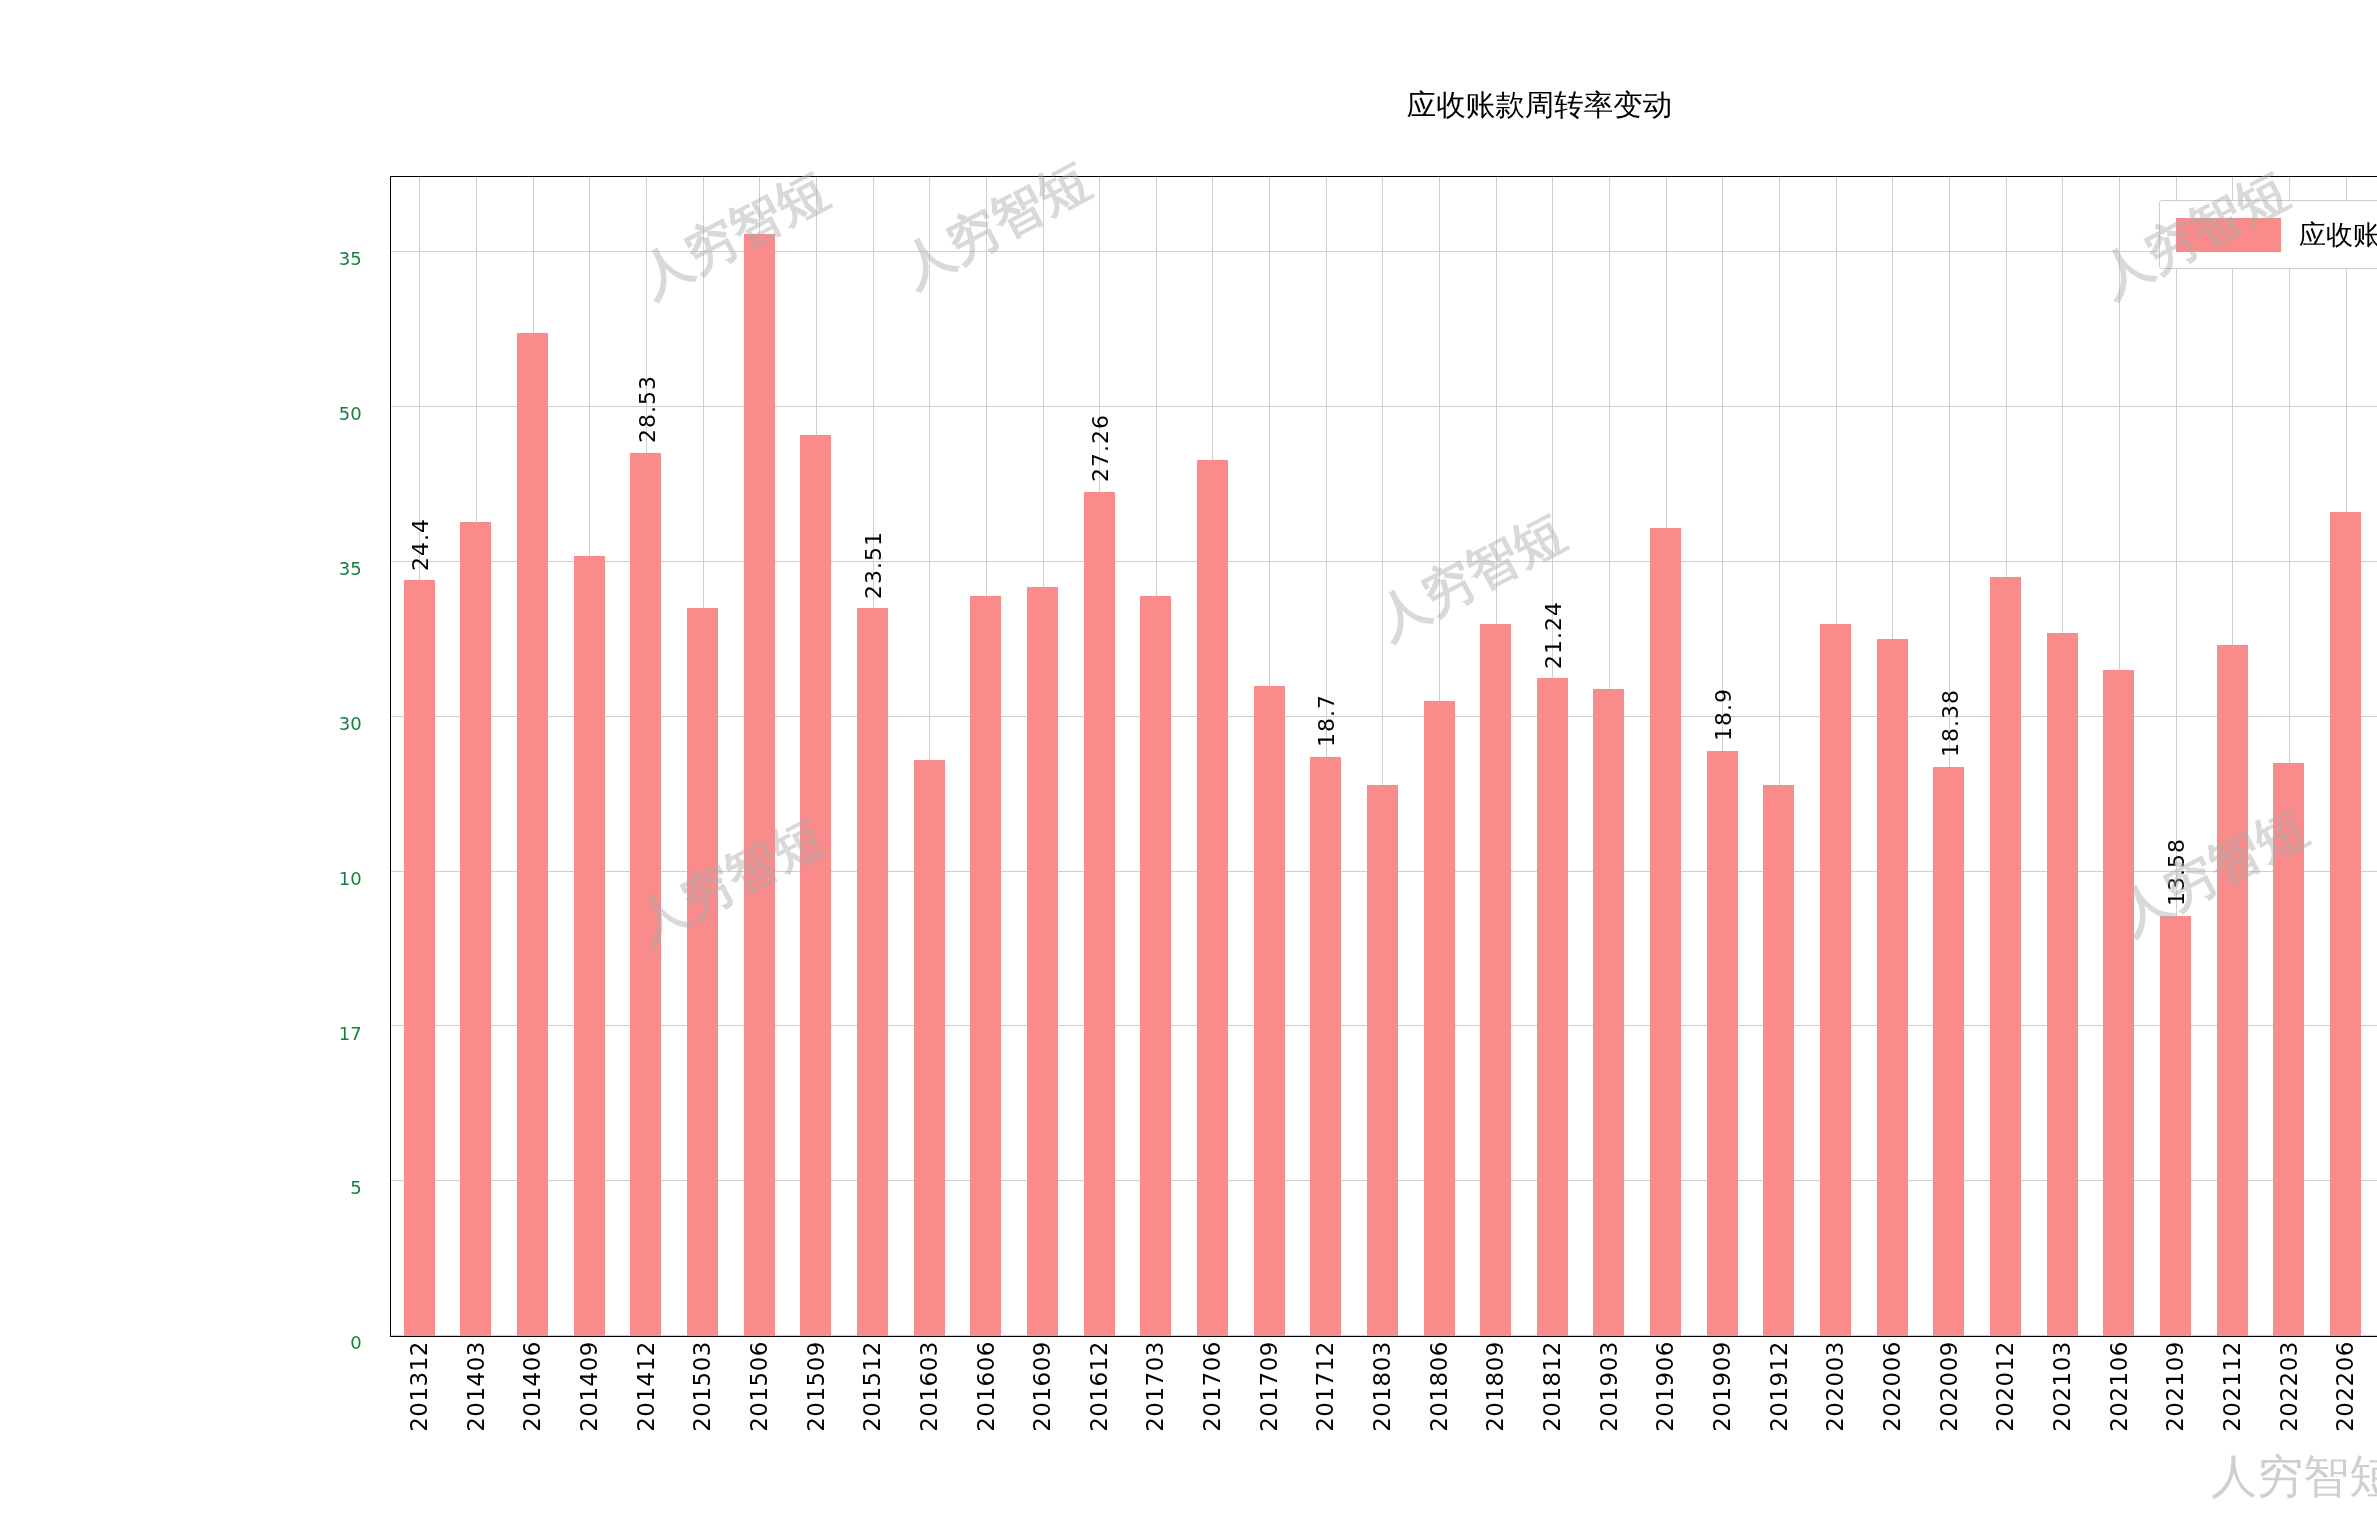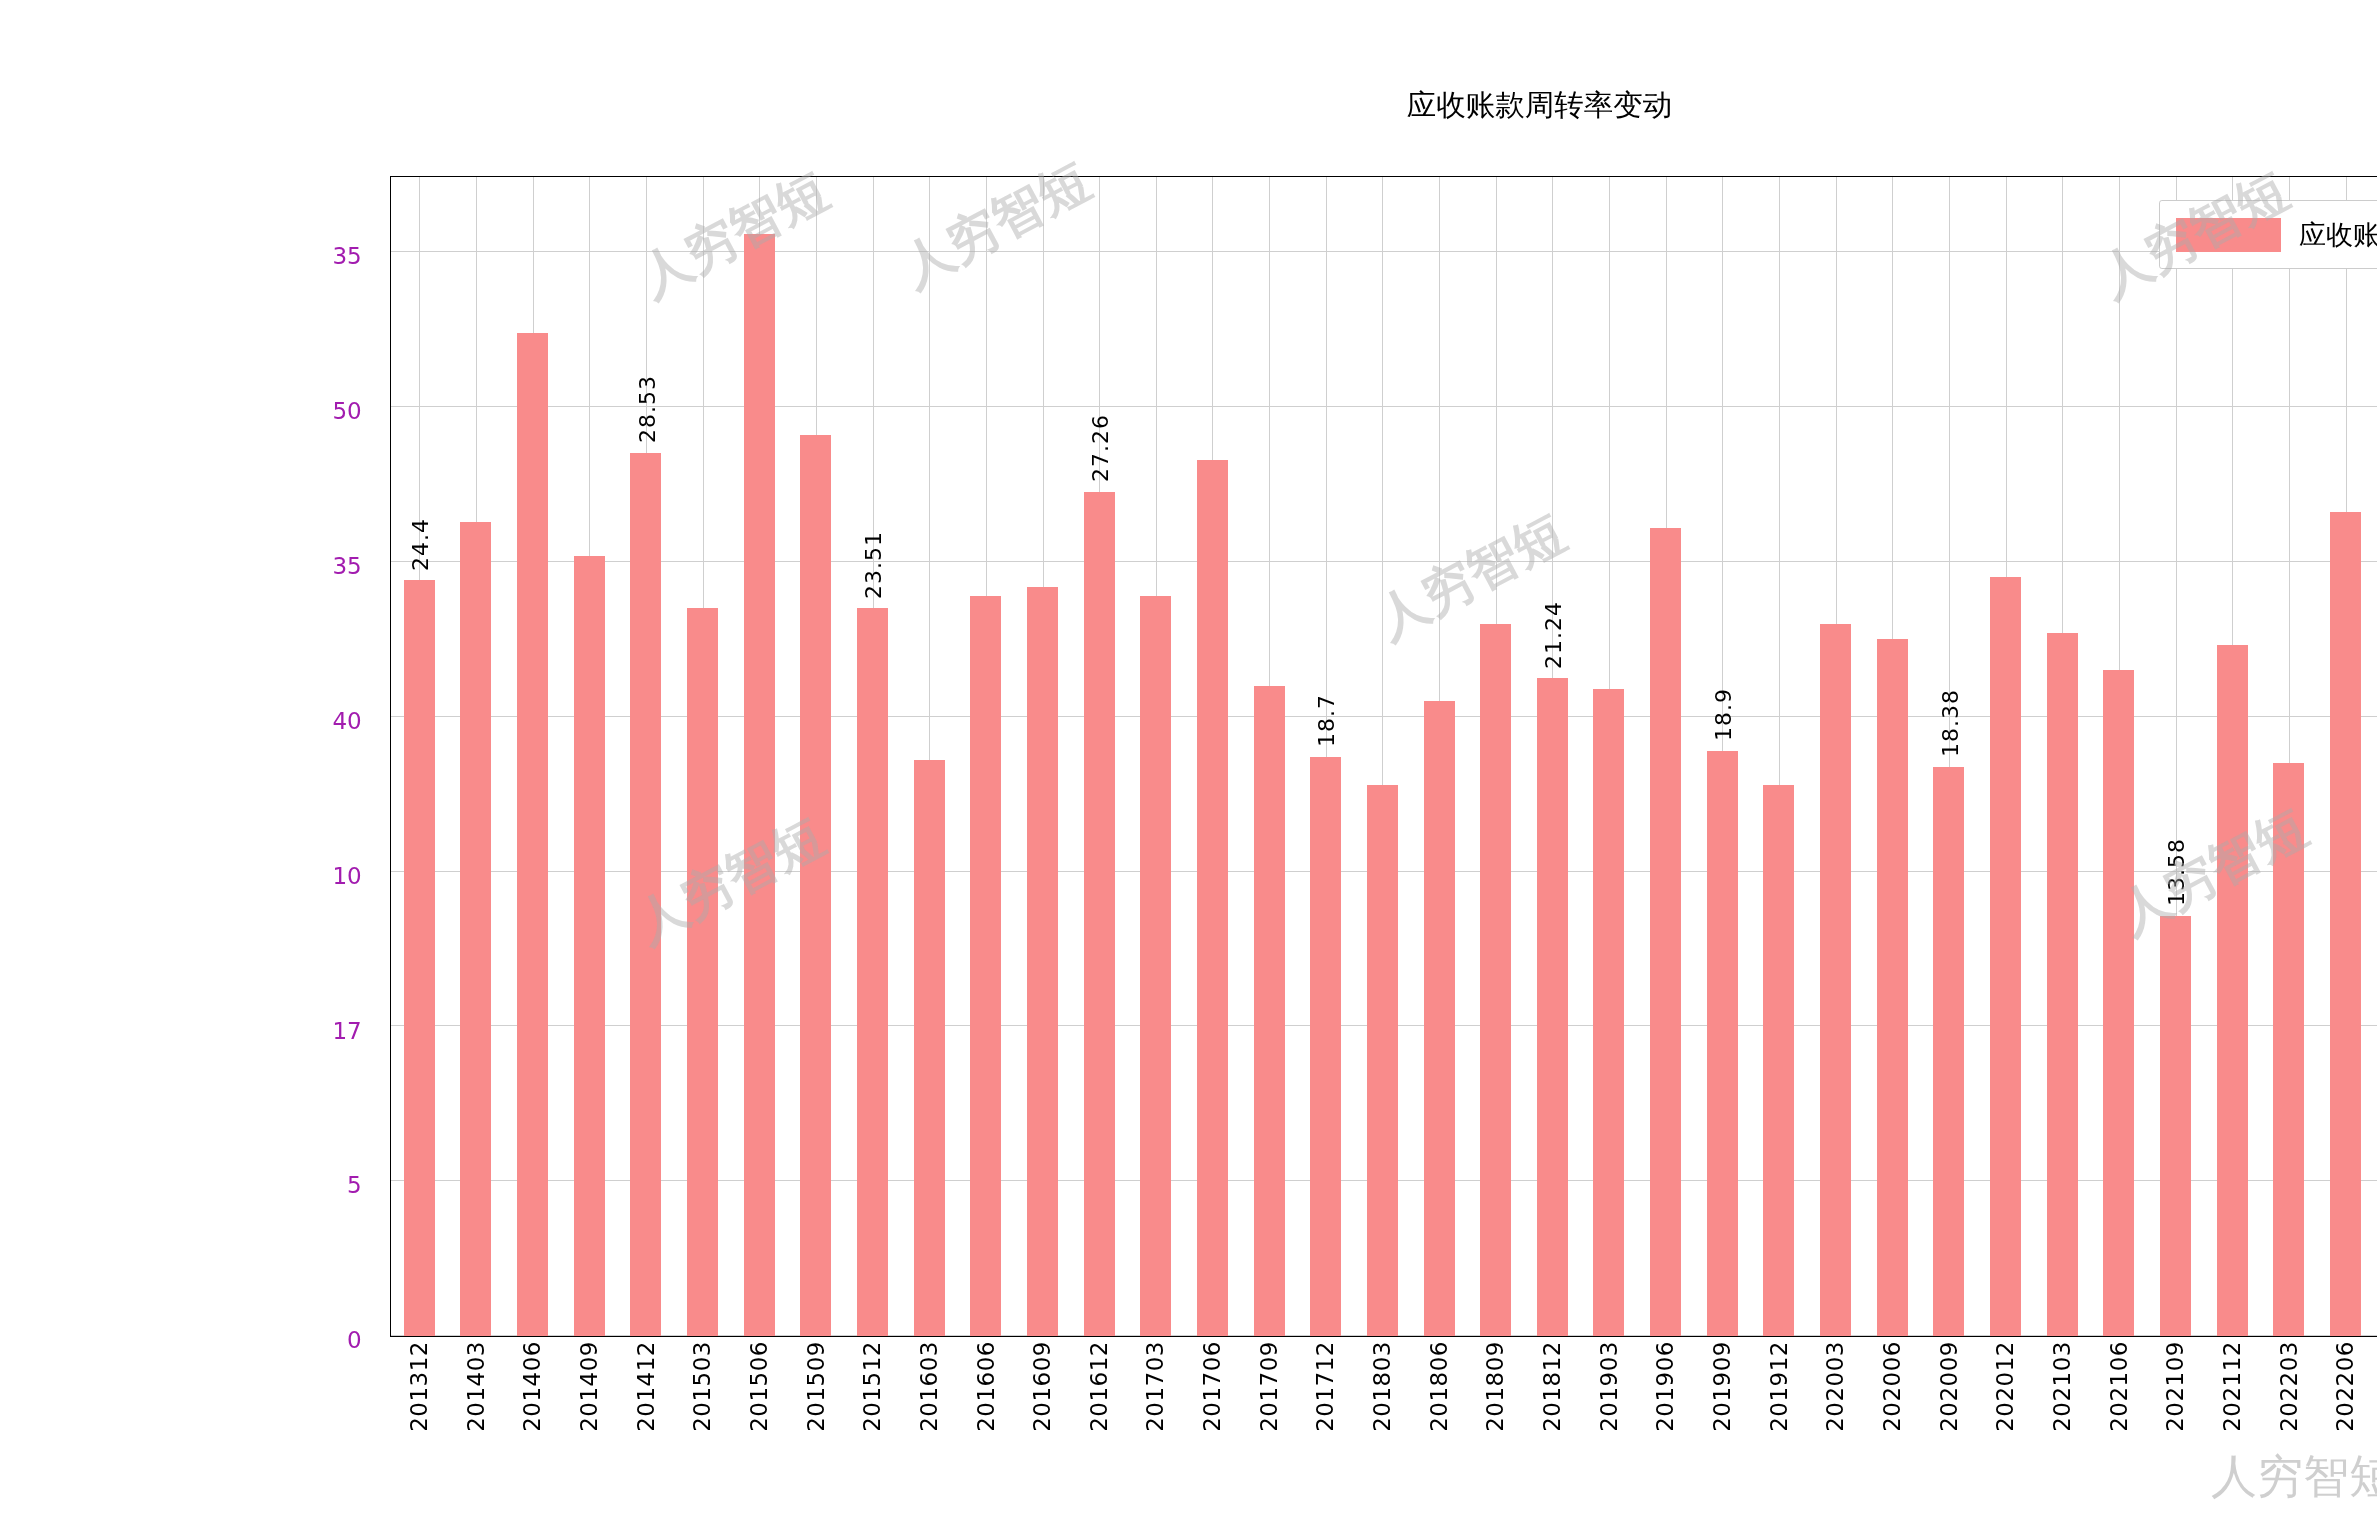--- a/index.html
+++ b/index.html
@@ -37,21 +37,21 @@
     font-family:"DejaVu Sans",sans-serif;
     white-space:nowrap;
     letter-spacing:1px;
   }
 
   
   .ytick{
     position:absolute;
     right:3072px;
     text-align:left;
-    font-size:23px;color:#a21caf;
+    font-size:18px;color:#15803d;
     font-family:"DejaVu Sans",sans-serif;
   }
   #yticks{position:absolute;left:0;top:176px;width:376px;height:1161px;}
   #yticks .ytick{position:absolute;right:14.3px;}
 
   
   #xticks{position:absolute;left:390px;top:1341px;width:2663px;height:190px;}
   .xtick{
     position:absolute;top:0;
     writing-mode:vertical-rl;
@@ -99,21 +99,21 @@
 
 <div id="chart-root">
 
   <div id="chart-title">应收账款周转率变动</div>
 
   <div id="yticks">
       <div class="ytick" style="bottom: -16px;">0</div>
       <div class="ytick" style="bottom: 139px;">5</div>
       <div class="ytick" style="bottom: 293px;">17</div>
       <div class="ytick" style="bottom: 448px;">10</div>
-      <div class="ytick" style="bottom: 603px;">40</div>
+      <div class="ytick" style="bottom: 603px;">30</div>
       <div class="ytick" style="bottom: 758px;">35</div>
       <div class="ytick" style="bottom: 913px;">50</div>
       <div class="ytick" style="bottom: 1068px;">35</div>
     </div>
 
   <div id="plot-area">
     <div id="gridlines-h">
         <div class="gridline-h" style="bottom: 0px;"></div>
         <div class="gridline-h" style="bottom: 155px;"></div>
         <div class="gridline-h" style="bottom: 310px;"></div>

